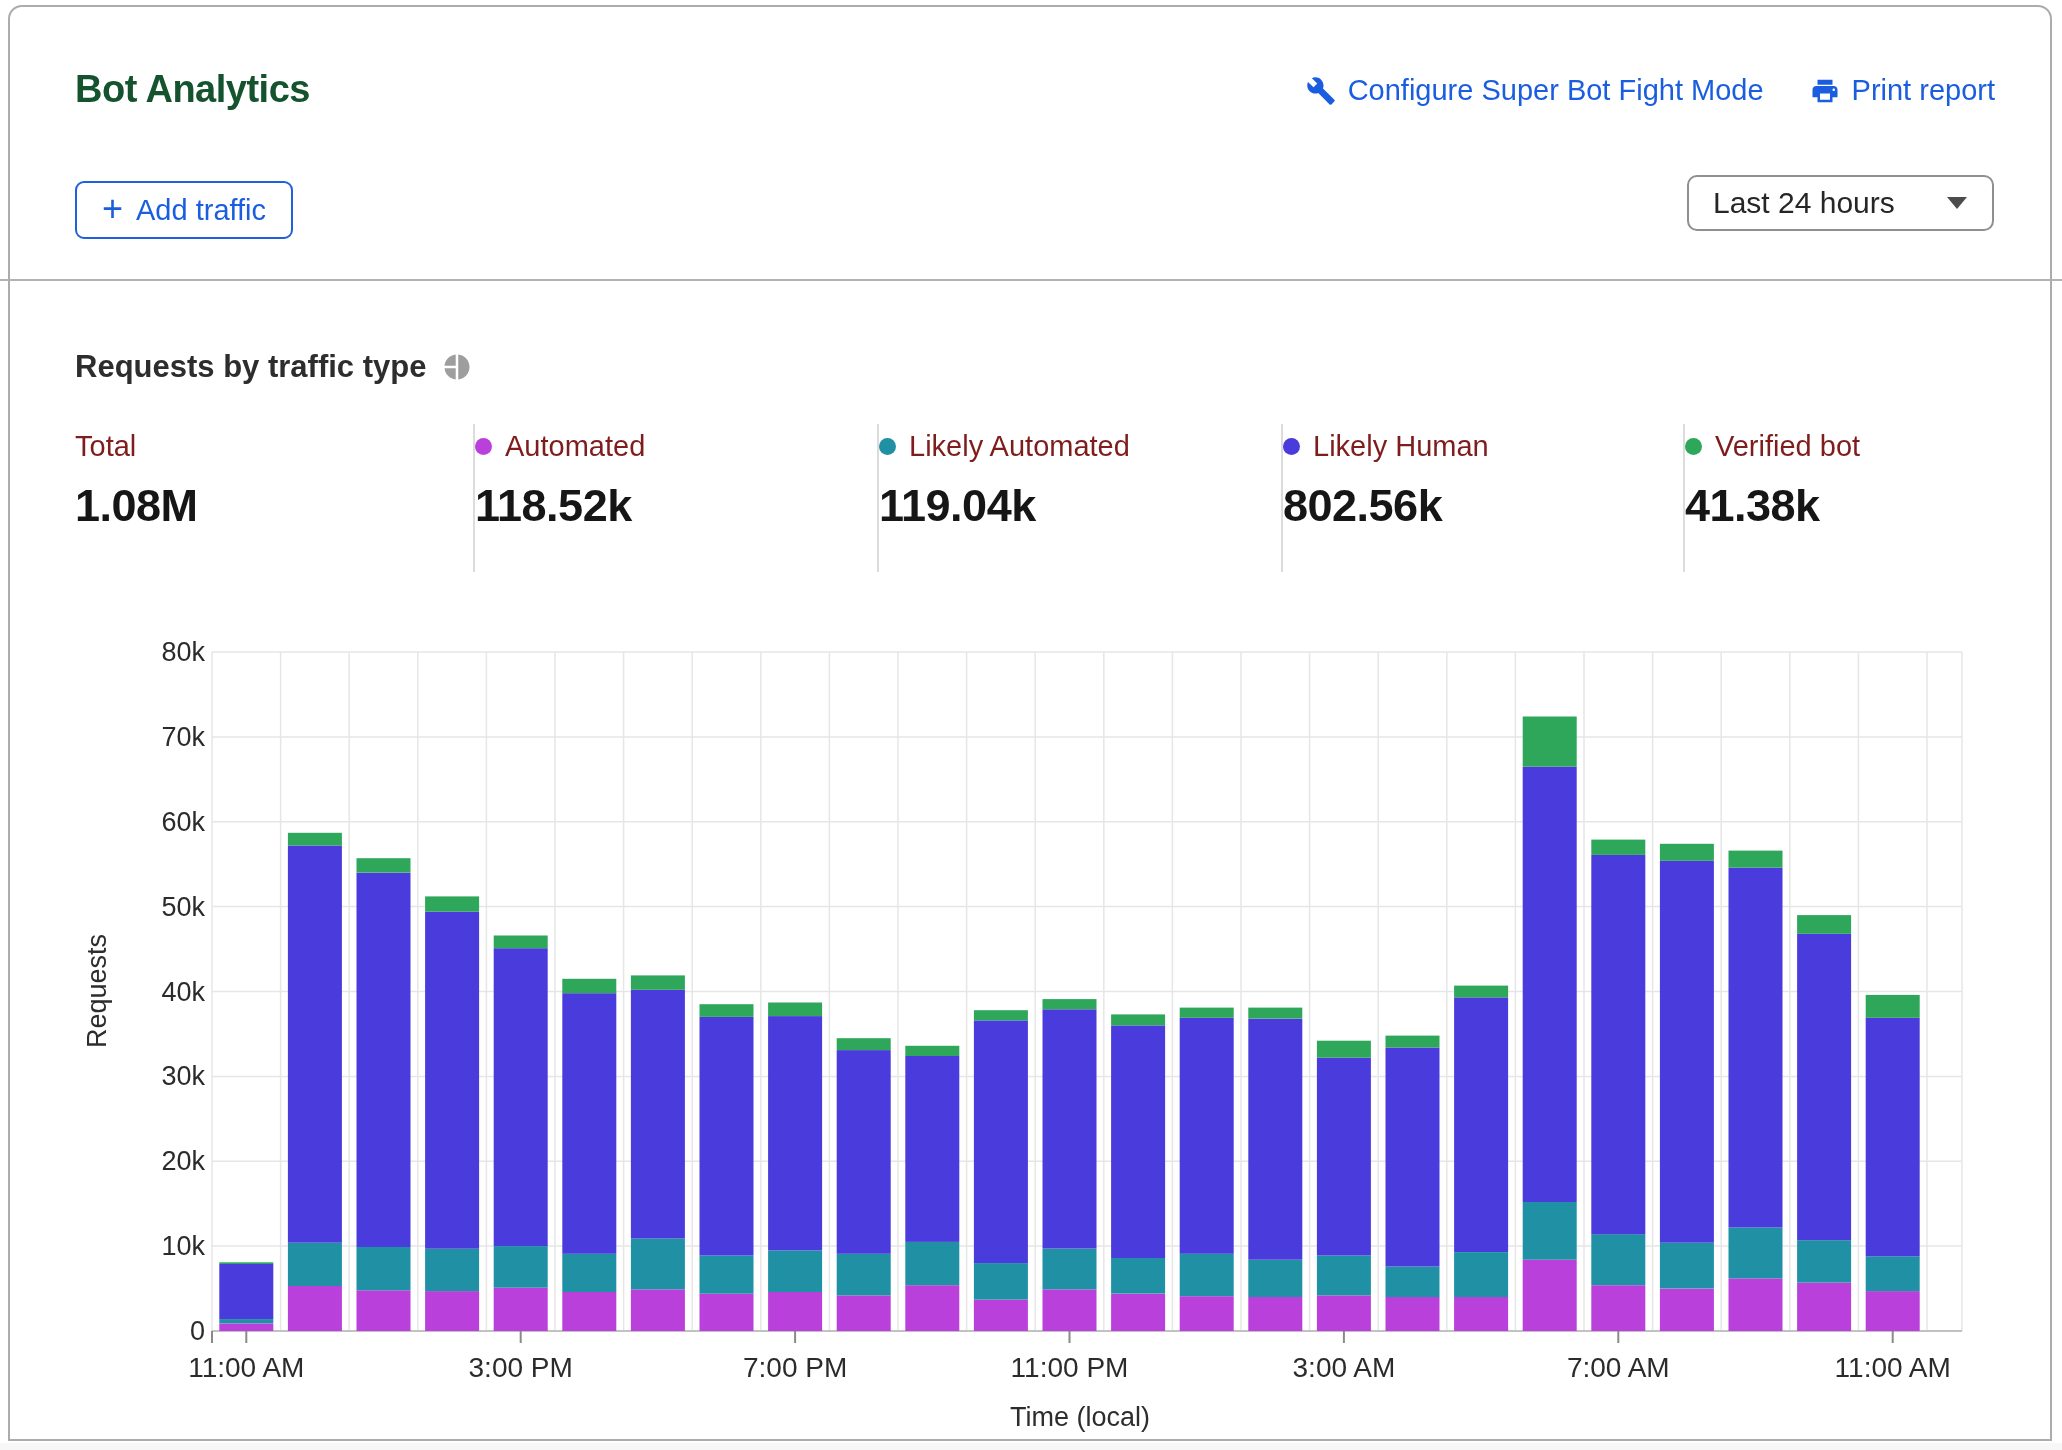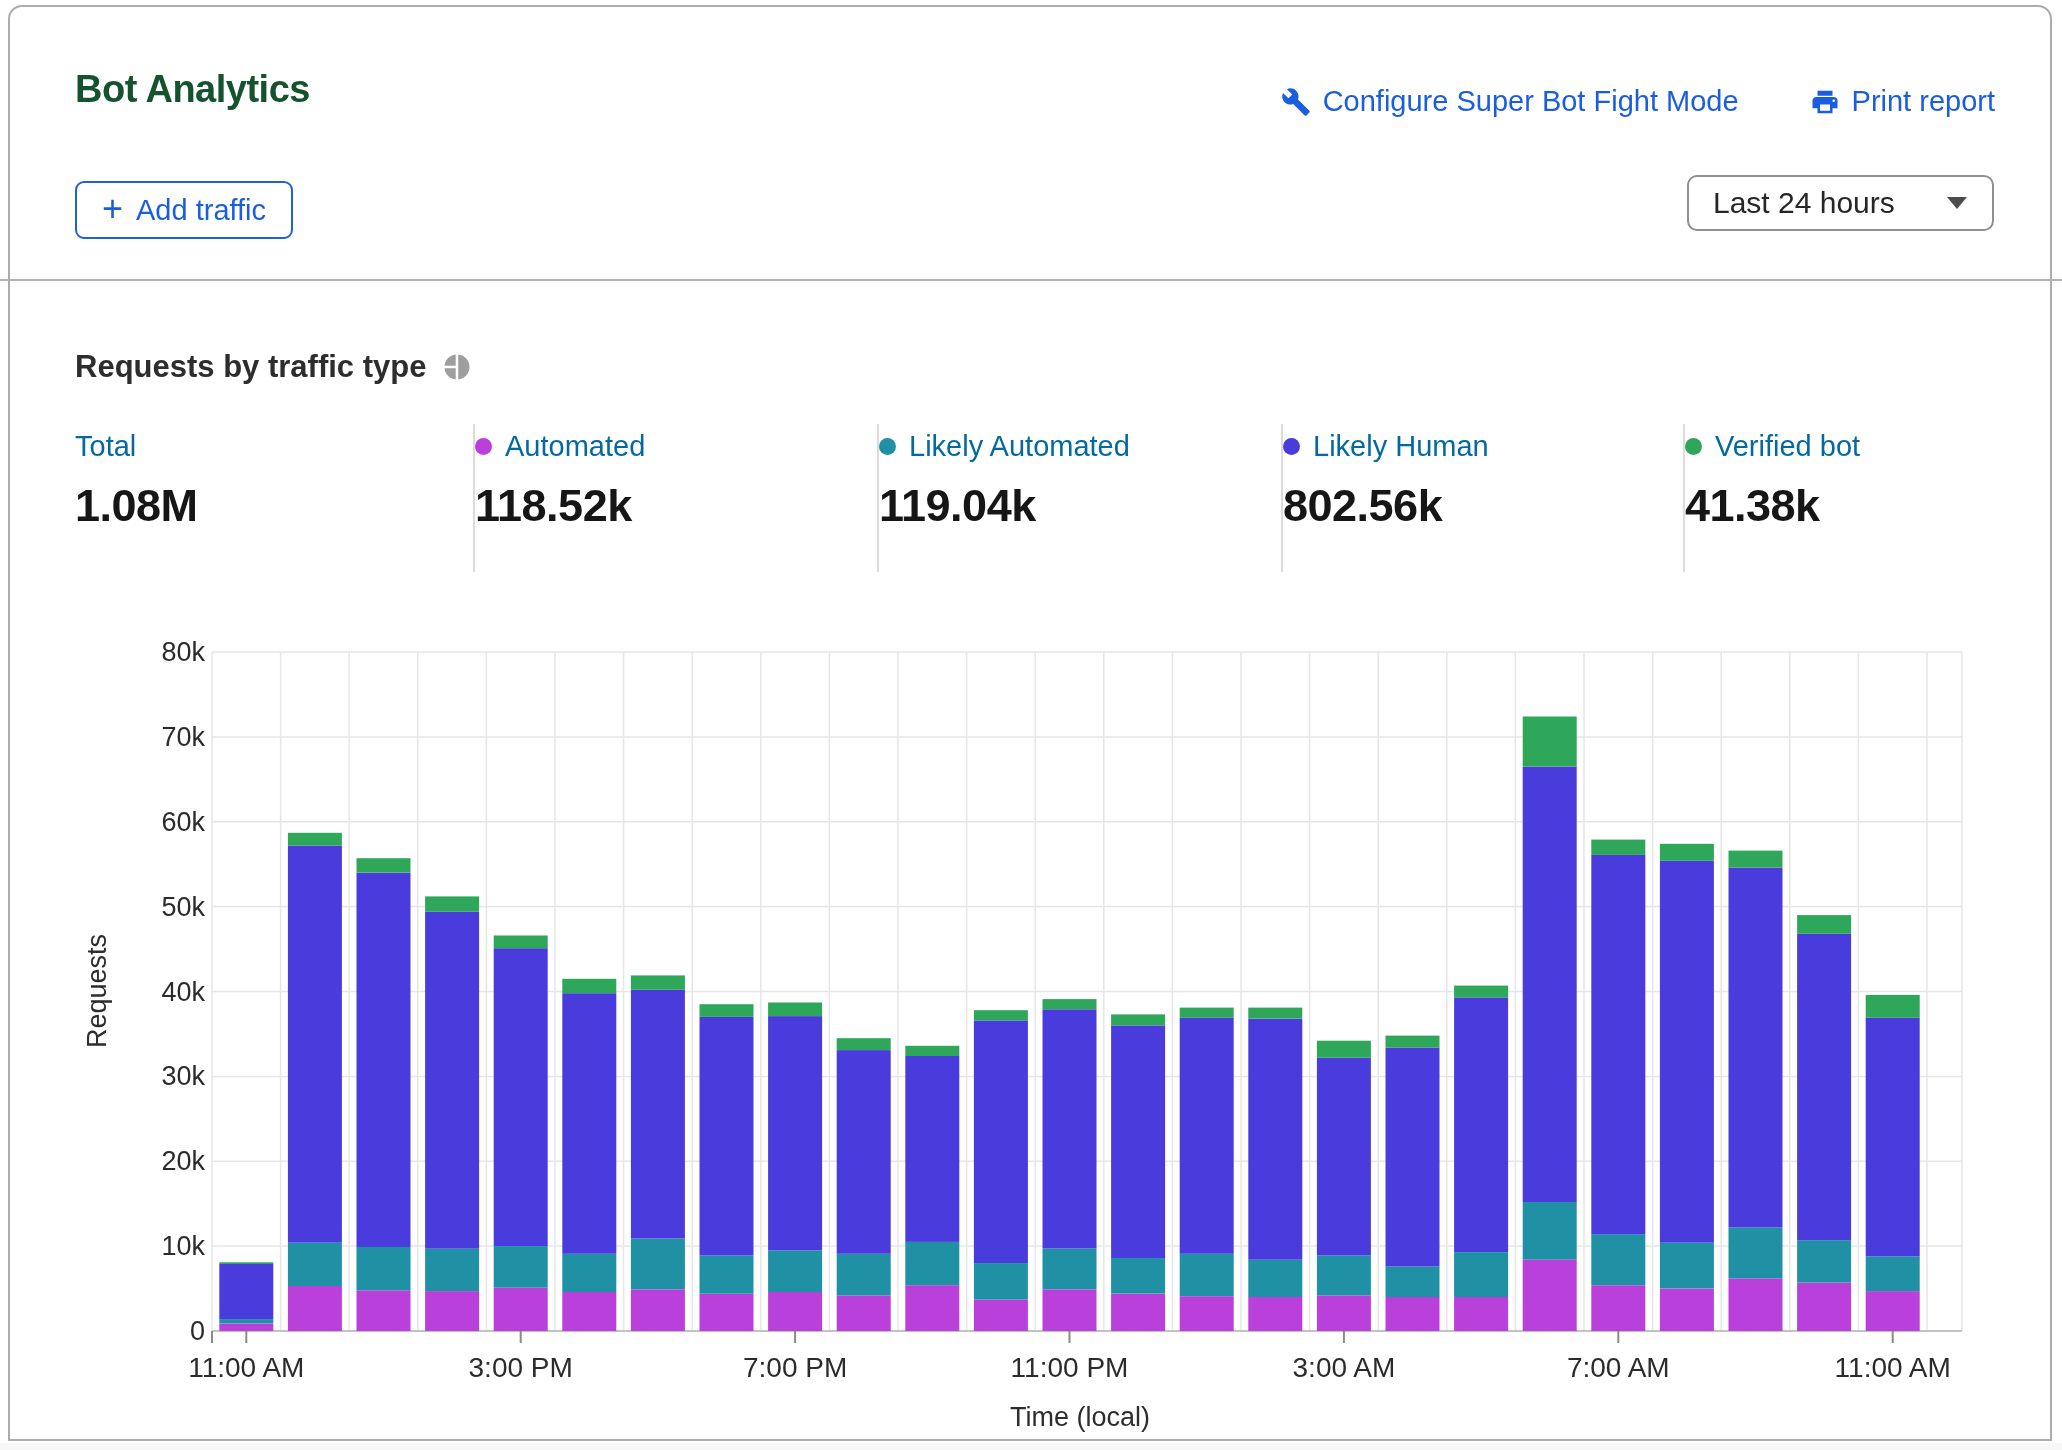--- a/index.html
+++ b/index.html
@@ -15,21 +15,21 @@
     position:absolute;left:8px;top:5px;width:2044px;height:1436px;
     border:2px solid #ACACAC;border-radius:14px 14px 0 0;
     background:#fff;box-sizing:border-box;
   }
   .page-title{
     position:absolute;left:75px;top:68px;
     font-size:38px;font-weight:700;color:#14532d;letter-spacing:-0.5px;
   }
   .header-links{
     position:absolute;right:67px;top:74px;height:44px;
-    display:flex;align-items:flex-end;gap:71px;
+    display:flex;align-items:flex-start;gap:46px;
   }
   .hlink{display:flex;align-items:center;gap:12px;color:#1A5EDF;font-size:29px;cursor:pointer;text-decoration:none;}
   .hlink svg{display:block;}
   .add-filter-btn{
     position:absolute;left:75px;top:181px;height:58px;
     display:flex;align-items:center;gap:13px;padding:0 25px;
     border:2px solid #2160DC;border-radius:9px;background:#fff;
     color:#1A5EDF;font-size:29px;cursor:pointer;box-sizing:border-box;
     font-family:inherit;
   }
@@ -48,21 +48,21 @@
     position:absolute;left:75px;top:349px;display:flex;align-items:center;gap:16px;
     font-size:31px;font-weight:700;color:#2d2d2d;
   }
   .stats-row{
     position:absolute;left:75px;top:424px;display:flex;align-items:stretch;
   }
   .stat-col{box-sizing:border-box;min-height:148px;padding-top:4px;}
   .stat-col.with-border{border-left:2px solid #DCDCDC;}
   .stat-head{display:flex;align-items:center;gap:13px;}
   .stat-dot{width:17px;height:17px;border-radius:50%;flex:0 0 auto;}
-  .stat-label{font-size:29px;color:#0369a1;line-height:36px;}
+  .stat-label{font-size:29px;color:#7f1d1d;line-height:36px;}
   .stat-value{font-size:45px;font-weight:700;color:#161616;margin-top:16px;letter-spacing:-0.5px;}
   #chart-svg{position:absolute;left:0;top:0;width:2062px;height:1450px;}
   .y-axis-title{
     position:absolute;left:97px;top:991px;transform:translate(-50%,-50%) rotate(-90deg);
     font-size:27px;color:#2d2d2d;white-space:nowrap;
   }
   .y-tick-label{
     position:absolute;left:95px;width:110px;text-align:right;
     font-size:27px;color:#2b2b2b;line-height:30px;
   }

